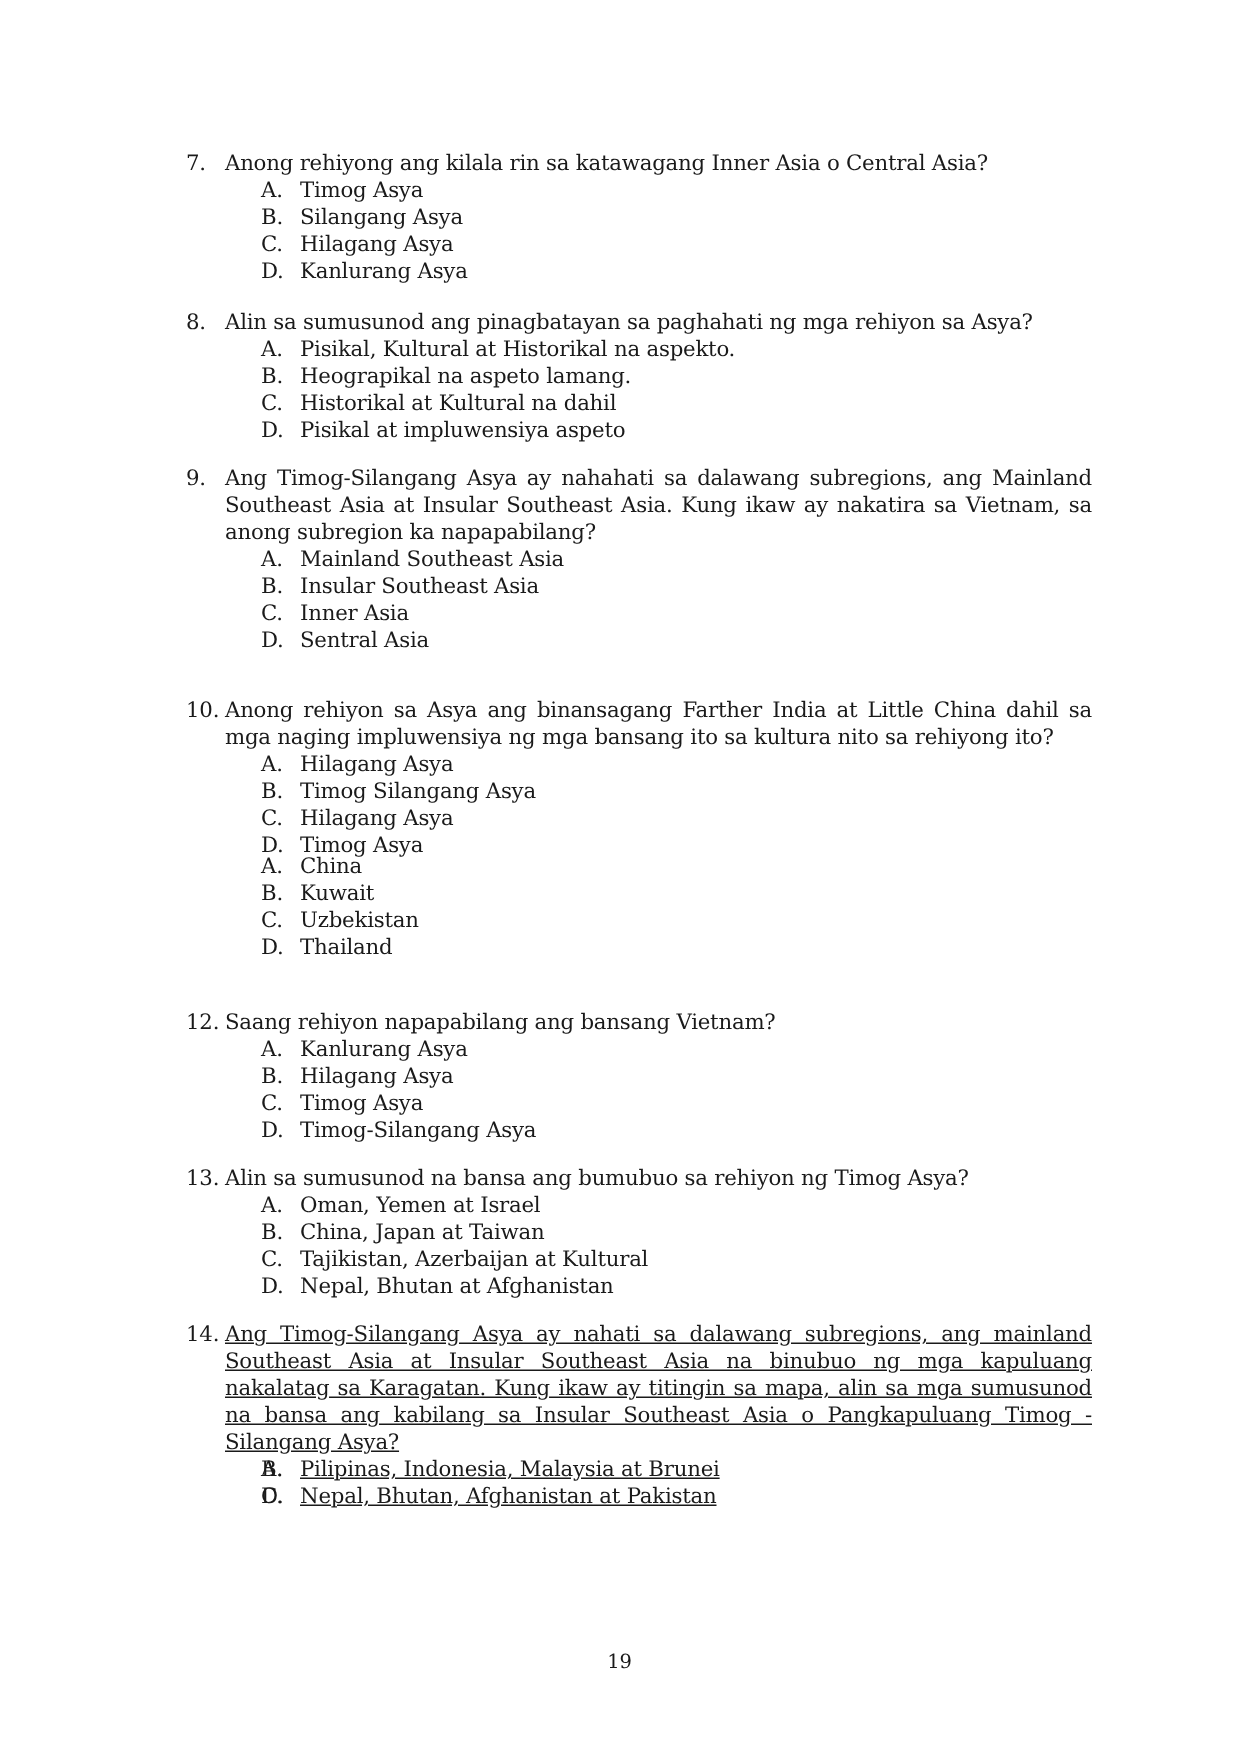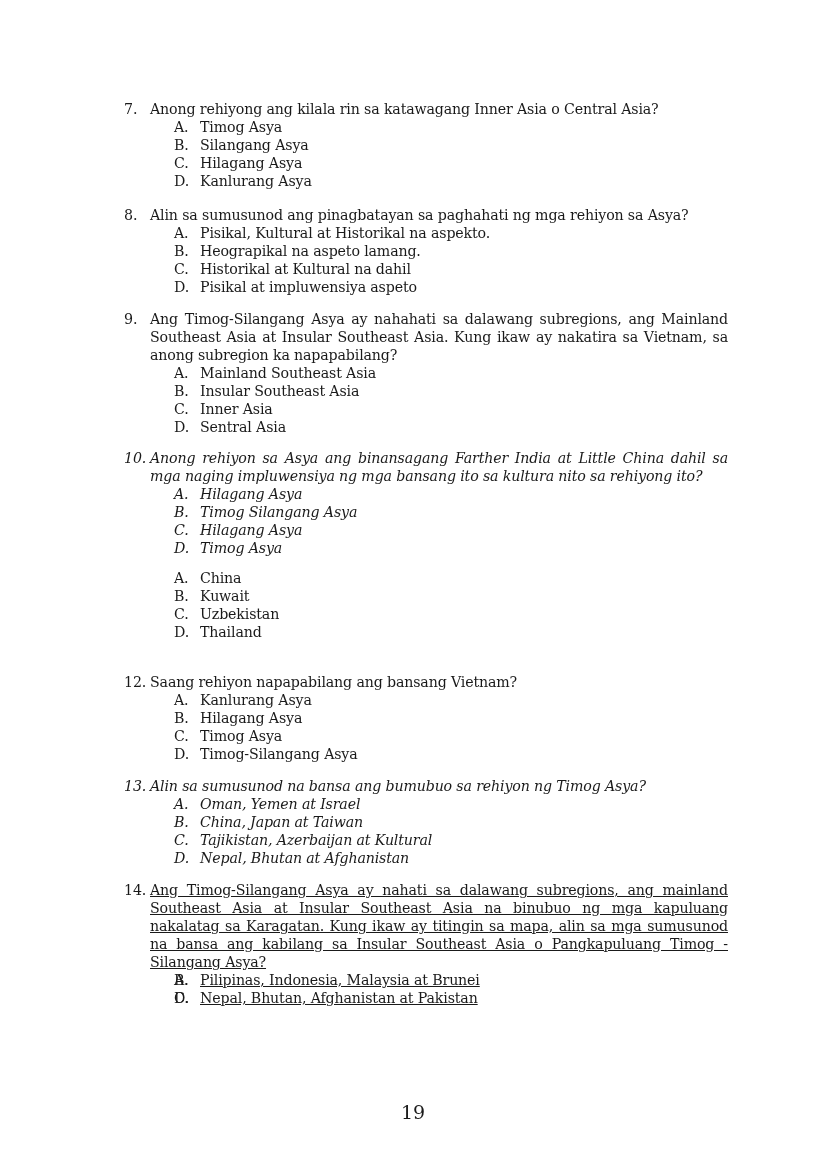--- a/index.html
+++ b/index.html
@@ -58,29 +58,29 @@
       position: absolute;
       left: 0;
       top: 0;
     }
     .page-number {
       position: absolute;
       left: 0;
       width: 826px;
       top: 1101px;
       text-align: center;
-      font-size: 19px;
+      font-size: 13px;
     }
     #q7  { top: 100px; }
     #q8  { top: 206px; }
     #q9  { top: 310px; }
-    #q10 { top: 449px; font-style: italic; }
+    #q10 { top: 465px; }
     #q11 { top: 569px; }
     #q12 { top: 673px; }
-    #q13 { top: 777px; font-style: italic; }
+    #q13 { top: 777px; }
     #q14 { top: 881px; text-decoration: underline; }
   </style>
 </head>
 <body>
 
 <div class="page">
 
   <div class="question" id="q7">
     <div class="q-stem">
       <span class="q-num">7.</span>

